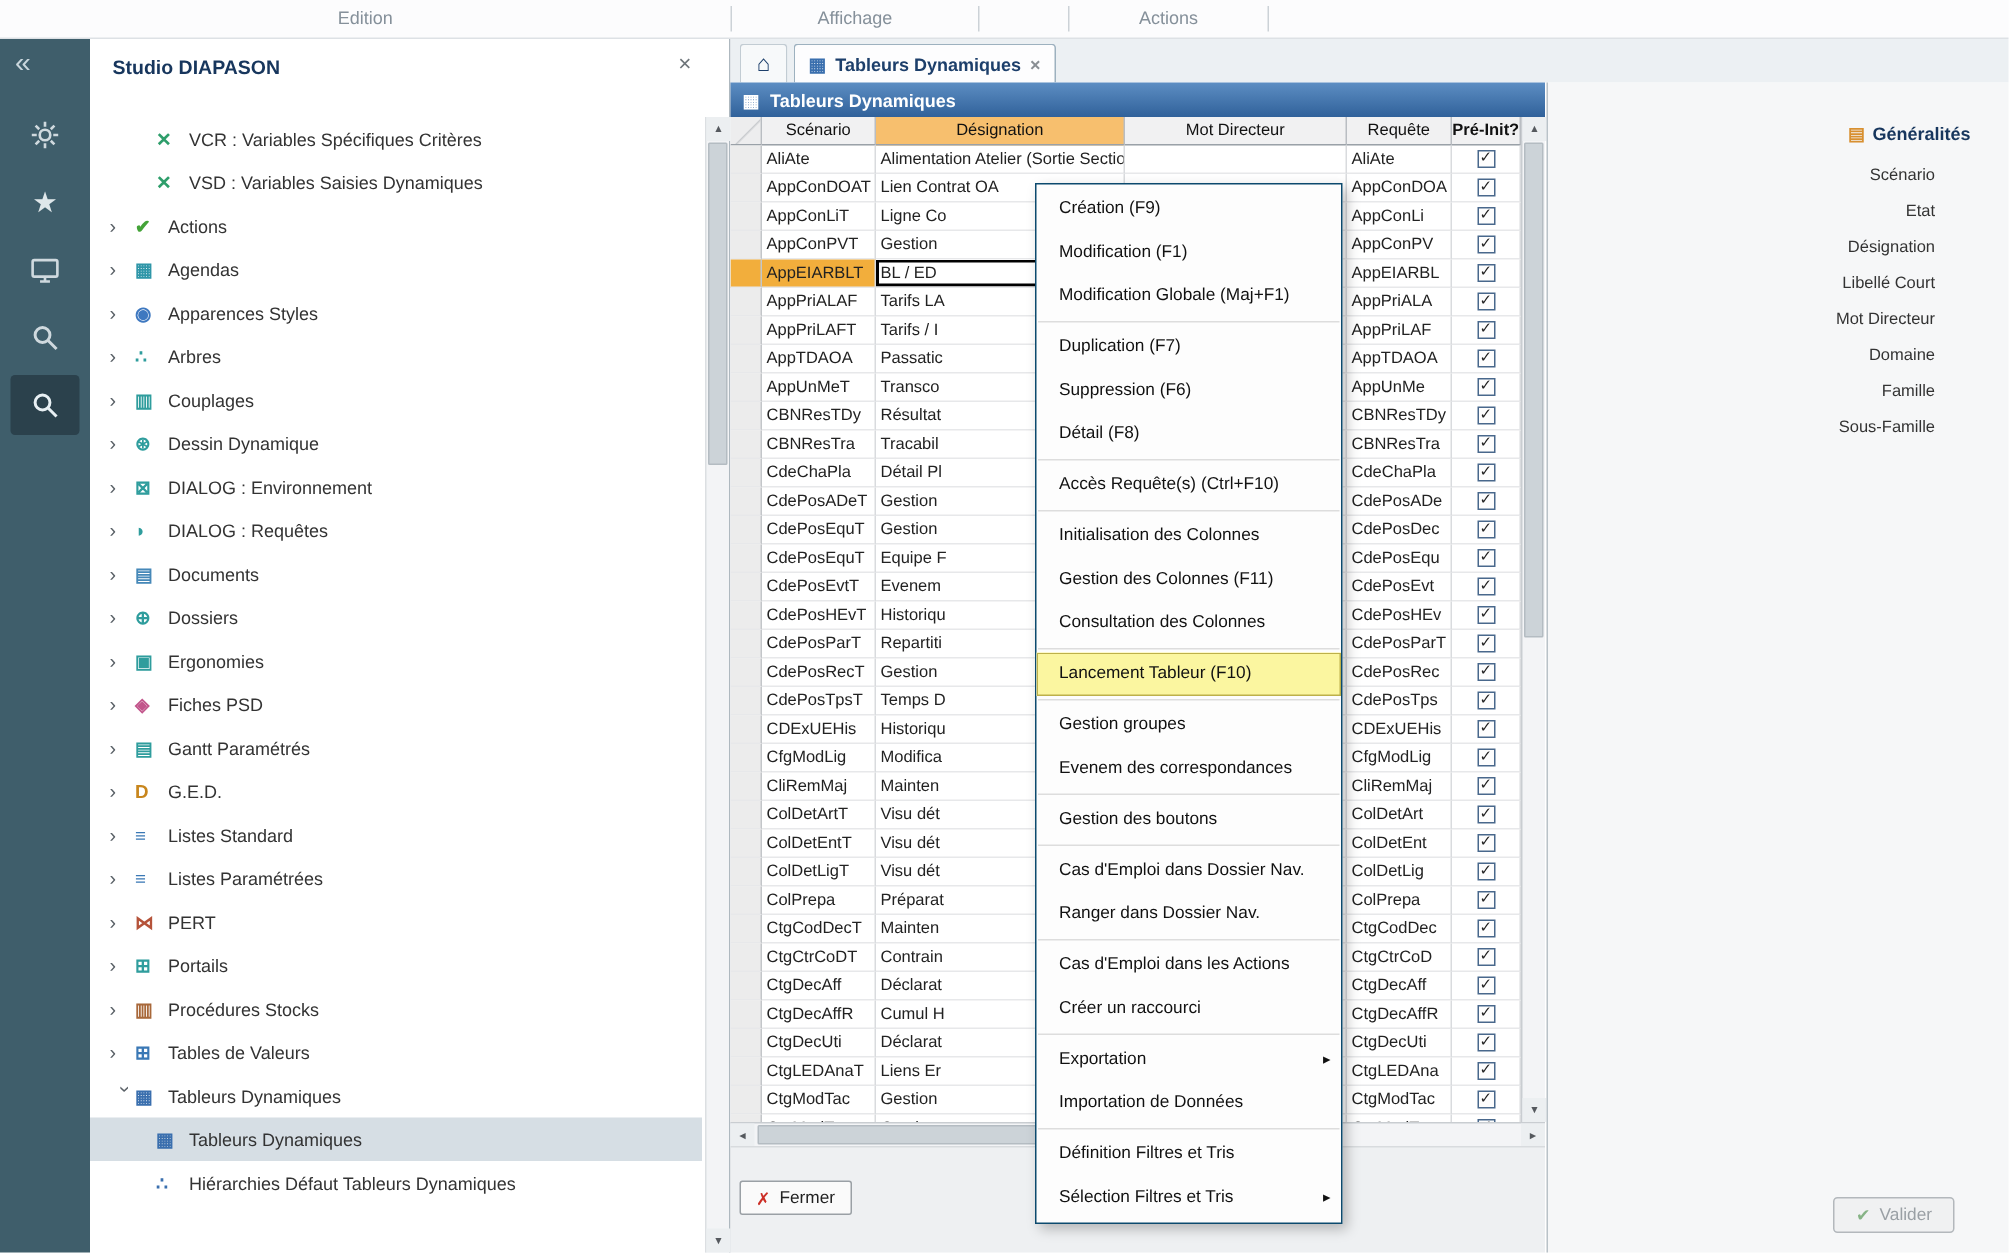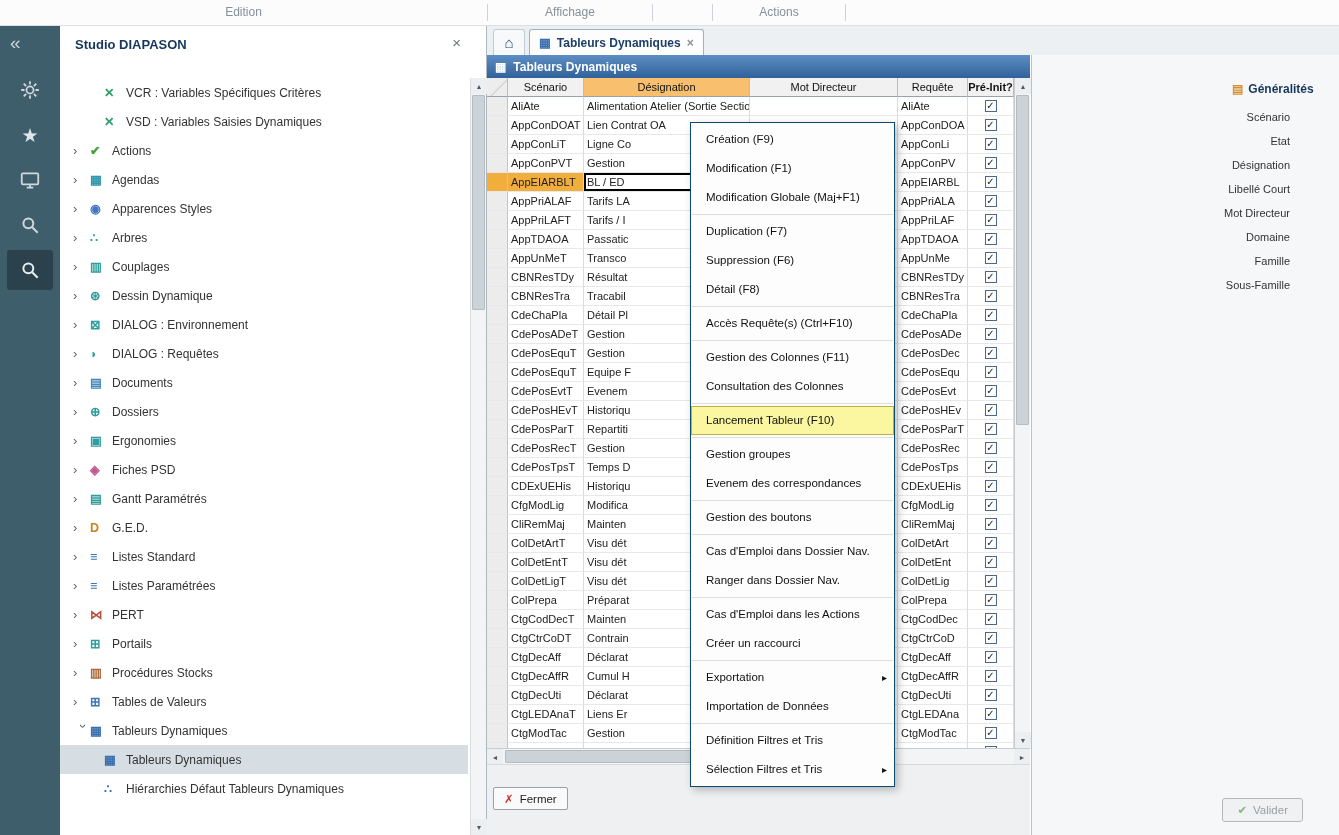--- a/index.html
+++ b/index.html
@@ -736,20 +736,21 @@
     <div class="mitem"><span>Création (F9)</span></div>
     <div class="mitem"><span>Modification (F1)</span></div>
     <div class="mitem"><span>Modification Globale (Maj+F1)</span></div>
     <div class="msep"></div>
     <div class="mitem"><span>Duplication (F7)</span></div>
     <div class="mitem"><span>Suppression (F6)</span></div>
     <div class="mitem"><span>Détail (F8)</span></div>
     <div class="msep"></div>
     <div class="mitem"><span>Accès Requête(s) (Ctrl+F10)</span></div>
     <div class="msep"></div>
+    <div class="mitem"><span>Initialisation des Colonnes</span></div>
     <div class="mitem"><span>Gestion des Colonnes (F11)</span></div>
     <div class="mitem"><span>Consultation des Colonnes</span></div>
     <div class="msep"></div>
     <div class="mitem hl"><span>Lancement Tableur (F10)</span></div>
     <div class="msep"></div>
     <div class="mitem"><span>Gestion groupes</span></div>
     <div class="mitem"><span>Evenem des correspondances</span></div>
     <div class="msep"></div>
     <div class="mitem"><span>Gestion des boutons</span></div>
     <div class="msep"></div>

